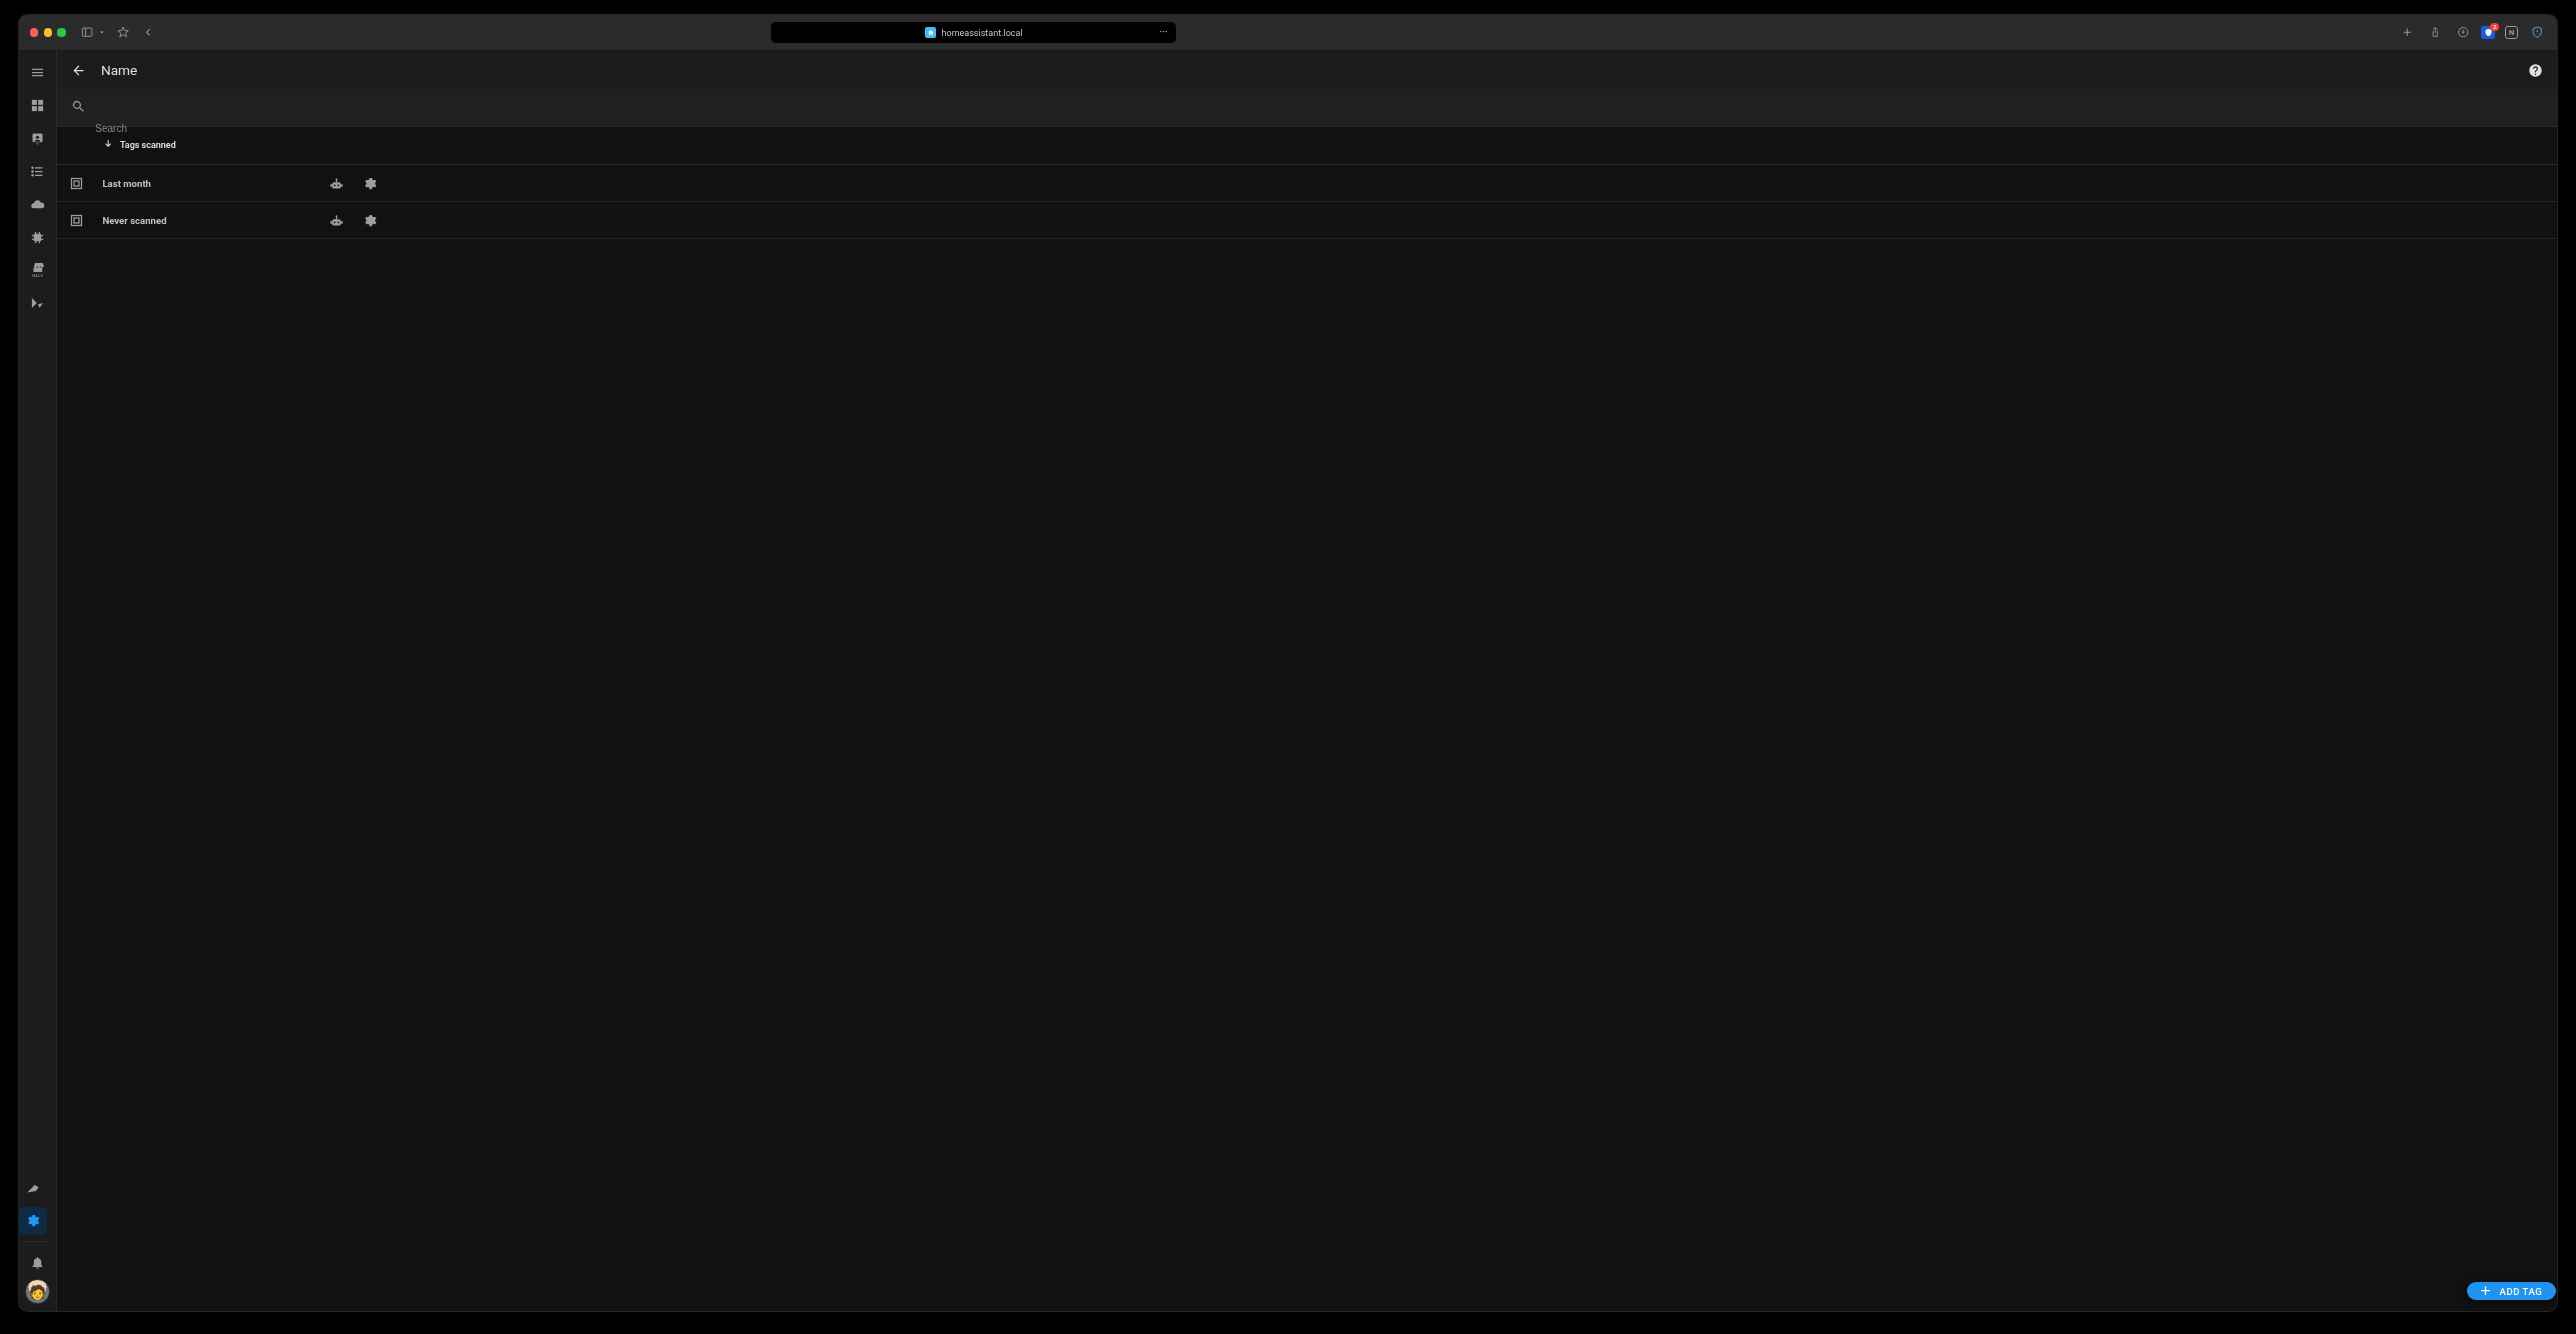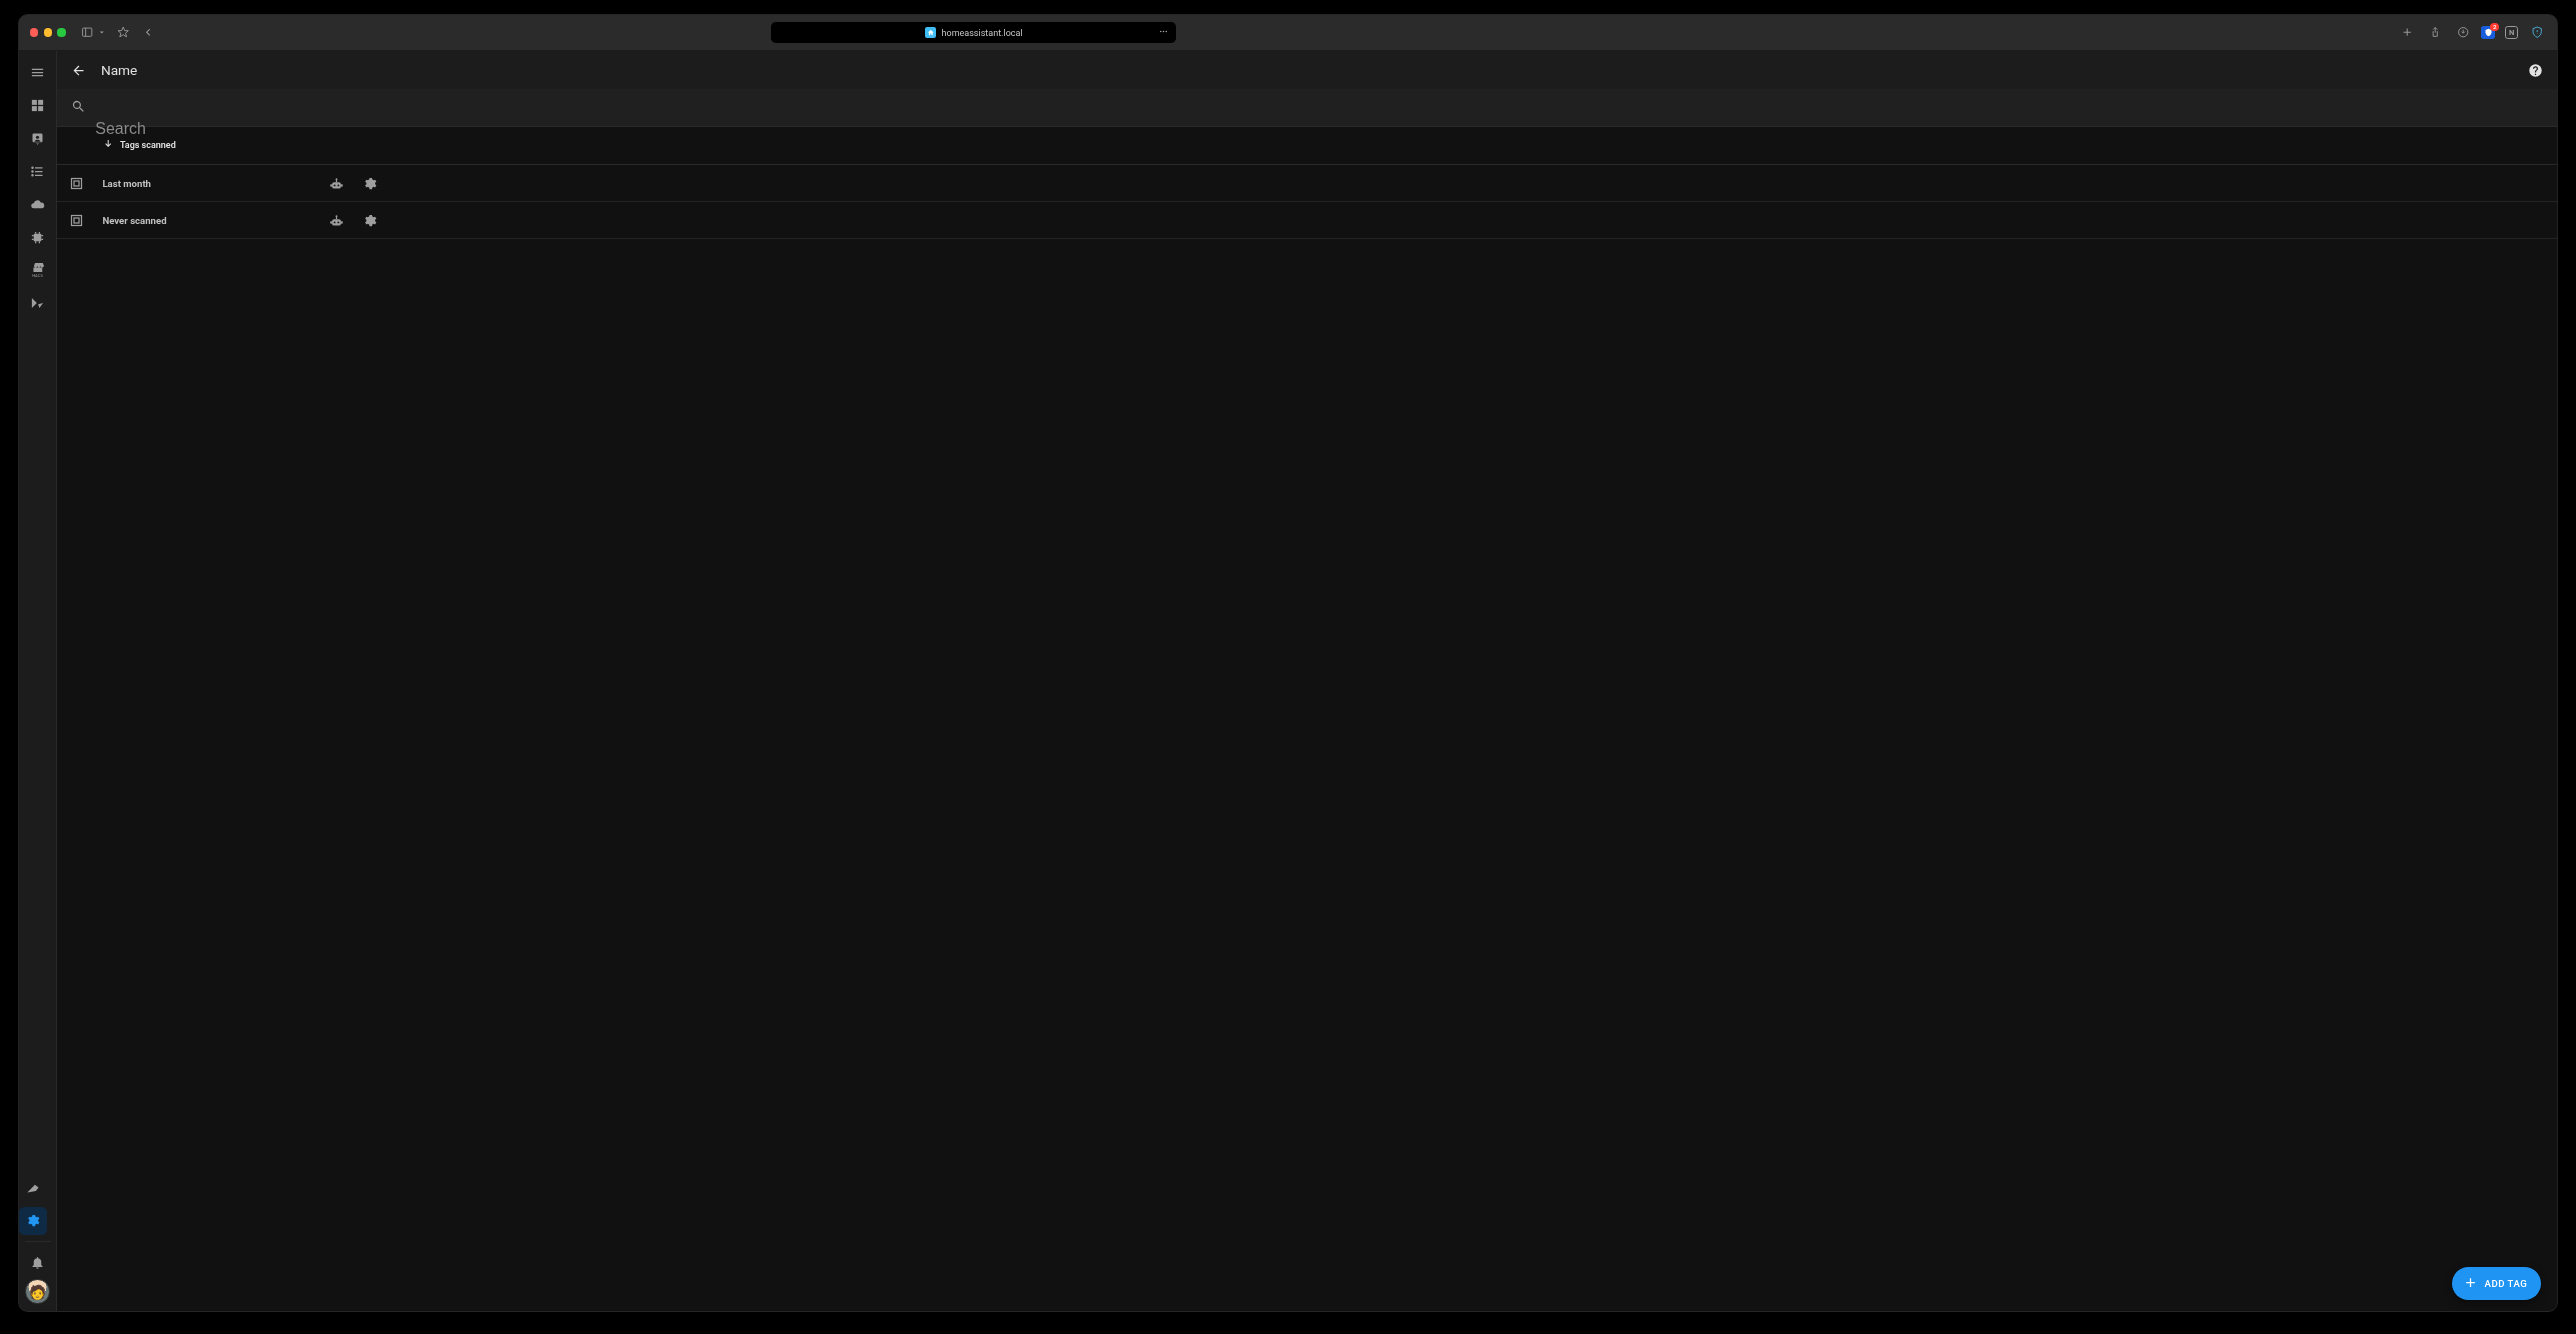--- a/index.html
+++ b/index.html
@@ -111,21 +111,21 @@
   .header-spacer { flex:1; }
   
   .search-bar {
     height:38px; background:#202020;
     display:flex; align-items:center; padding:0 13.7px; gap:9.6px;
     border-bottom:0.7px solid #2a2a2a;
   }
   .search-bar svg { width:15px; height:15px; color:#9e9e9e; }
   .search-input {
     flex:1; background:transparent; border:none; outline:none;
-    color:#e1e1e1; font-size:16px;margin-top:42px;
+    color:#e1e1e1; font-size:10px;margin-top:42px;
   }
   .search-input::placeholder { color:#8a8a8a; }
   
   .table-header {
     height:38px; display:flex; align-items:center;
     padding:0 16.5px 0 45px;
     font-size:9px; font-weight:600; color:#e1e1e1;
     border-bottom:0.7px solid #2a2a2a;
   }
   .col-name { flex:1; }
@@ -144,22 +144,22 @@
   .row-name { flex:1; }
   .row-scanned { width:199px; color:#c0c0c0;font-weight:bold; }
   .row-actions { width:82px; display:flex; gap:5.5px; justify-content:flex-end; }
   .row-action-btn {
     width:27.5px; height:27.5px; display:flex; align-items:center; justify-content:center;
     color:#9e9e9e; border-radius:50%; cursor:pointer;
   }
   .row-action-btn svg { width:15px; height:15px; }
   
   .fab {
-    position:absolute; right:16px; bottom:11px;
-    height:33px; padding:0 13.7px 0 11px;
+    position:absolute; right:1px; bottom:11px;
+    height:18px; padding:0 13.7px 0 11px;
     background:#2094f3; color:#fff;
     border-radius:16.5px;
     display:flex; align-items:center; gap:6.9px;
     font-size:9.6px; font-weight:500; letter-spacing:0.5px;
     cursor:pointer;
     box-shadow:0 2.7px 8.2px rgba(0,0,0,0.4);
   }
   .fab svg { width:15px; height:15px; }
 </style>
 </head>

